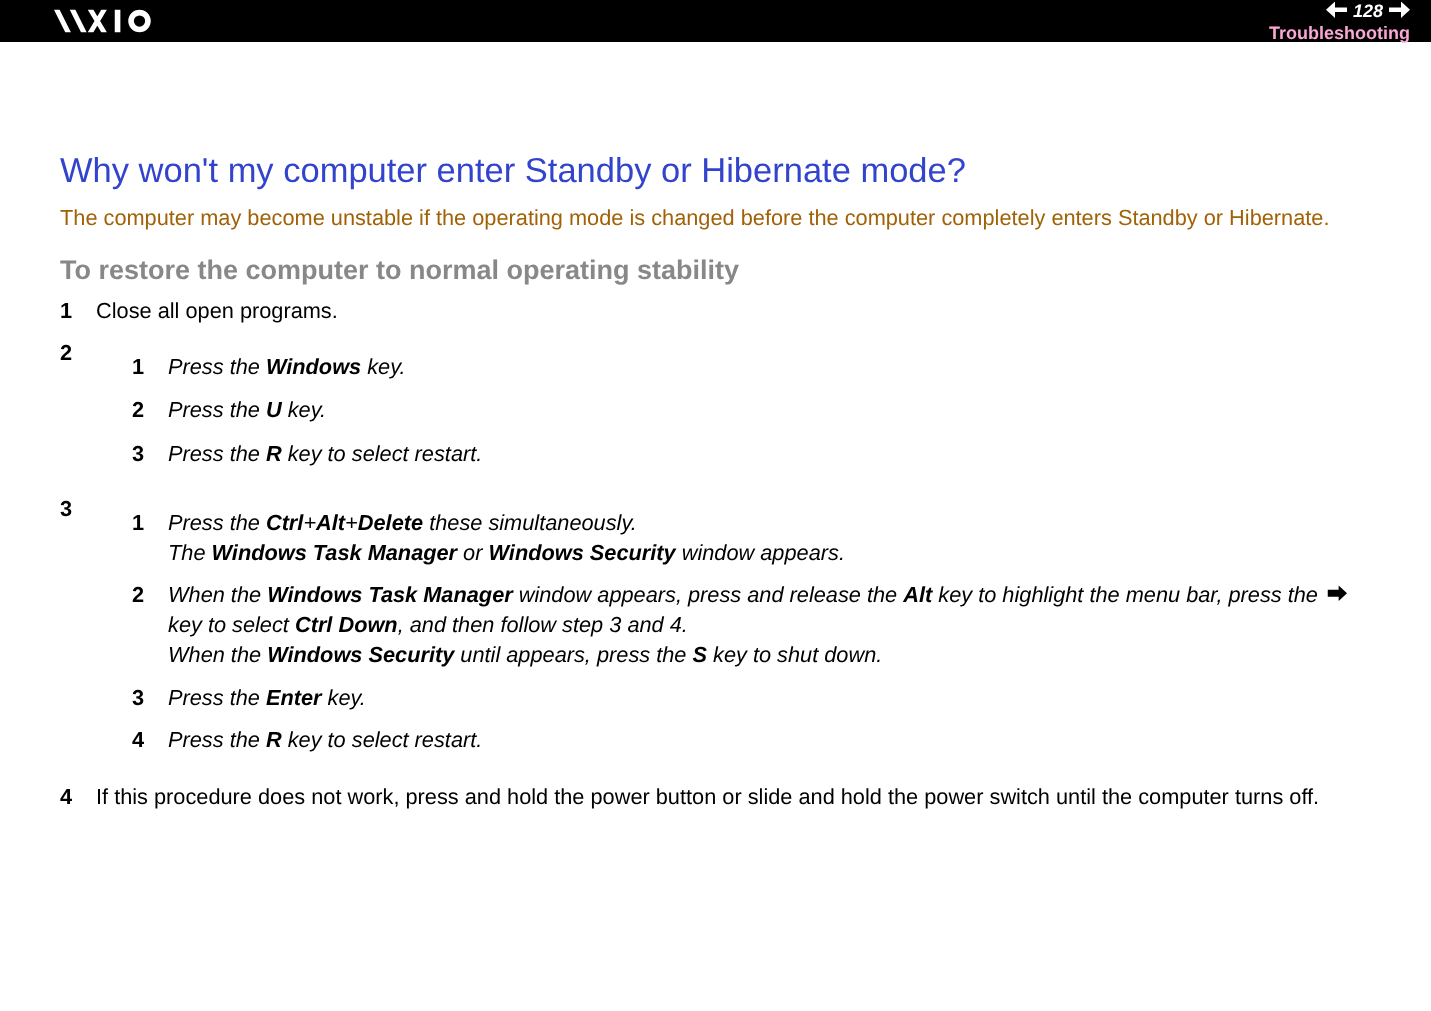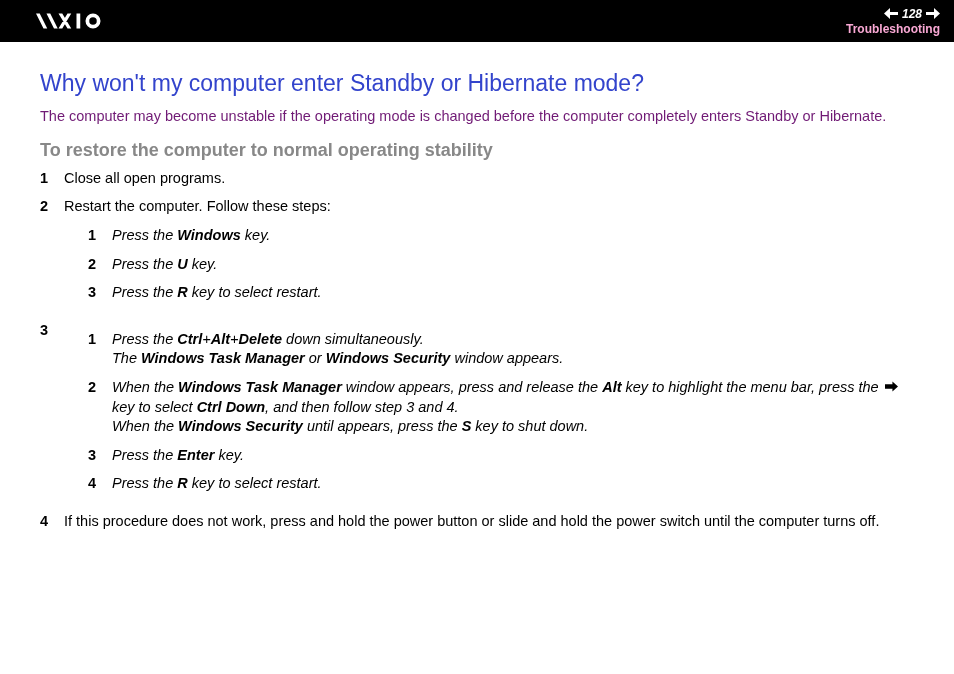--- a/index.html
+++ b/index.html
@@ -5,21 +5,21 @@
     * { box-sizing: border-box; margin: 0; padding: 0; }
     body {
       font-family: Arial, Helvetica, sans-serif;
       width: 954px;
       height: 674px;
       background: #fff;
       position: relative;
     }
     .header {
       background: #000;
-      height: 42px;
+      height: 28px;
       display: flex;
       align-items: center;
       justify-content: space-between;
       padding: 0 14px 0 36px;
     }
     .logo { display: flex; align-items: center; }
     .logo svg { height: 18px; fill: #fff; }
     .header-right {
       display: flex;
       flex-direction: column;
@@ -45,30 +45,31 @@
       color: #fff;
     }
     .section-name {
       font-size: 12px;
       font-weight: bold;
       color: #f9a8d4;
       margin-top: 1px;
     }
     .content {
       padding: 28px 38px 0 40px;
+      margin-top: 44px;
     }
     .question {
       color: #3344cc;
       font-size: 23px;
       font-weight: normal;
       margin-bottom: 10px;
     }
     .intro {
       font-size: 14.5px;
-      color: #701a75;
+      color: #a16207;
       line-height: 1.3;
       margin-bottom: 14px;
     }
     .subtitle {
       color: #888;
       font-size: 18px;
       font-weight: bold;
       margin-bottom: 8px;
     }
     ol { list-style: none; }
@@ -138,21 +139,20 @@
 
   <ol class="level1">
     <li>
       <span class="num">1</span>
       <span class="txt">Close all open programs.</span>
     </li>
 
     <li>
       <span class="num">2</span>
       <span class="txt">
-        <span>Restart the computer. Follow these steps:</span>
         <ol class="level2">
           <li>
             <span class="num">1</span>
             <span class="txt"><span>Press the </span><span class="b">Windows</span><span> key.</span></span>
           </li>
           <li>
             <span class="num">2</span>
             <span class="txt"><span>Press the </span><span class="b">U</span><span> key.</span></span>
           </li>
           <li>
@@ -163,21 +163,21 @@
       </span>
     </li>
 
     <li>
       <span class="num">3</span>
       <span class="txt">
         <ol class="level2">
           <li>
             <span class="num">1</span>
             <span class="txt">
-              <span>Press the </span><span class="b">Ctrl</span><span>+</span><span class="b">Alt</span><span>+</span><span class="b">Delete</span><span> down simultaneously.</span><br>
+              <span>Press the </span><span class="b">Ctrl</span><span>+</span><span class="b">Alt</span><span>+</span><span class="b">Delete</span><span> these simultaneously.</span><br>
               <span>The </span><span class="b">Windows Task Manager</span><span> or </span><span class="b">Windows Security</span><span> window appears.</span>
             </span>
           </li>
           <li>
             <span class="num">2</span>
             <span class="txt">
               <span>When the </span><span class="b">Windows Task Manager</span><span> window appears, press and release the </span><span class="b">Alt</span><span> key to highlight the menu bar, press the </span><span class="arrow-inline"><svg viewBox="0 0 14 11">
                     <path d="M0 3 L8 3 L8 0 L14 5.5 L8 11 L8 8 L0 8 Z"></path>
                   </svg></span><span> key to select </span><span class="b">Ctrl Down</span><span>, and then follow step 3 and 4.</span><br>
               <span>When the </span><span class="b">Windows Security</span><span> until appears, press the </span><span class="b">S</span><span> key to shut down.</span>

